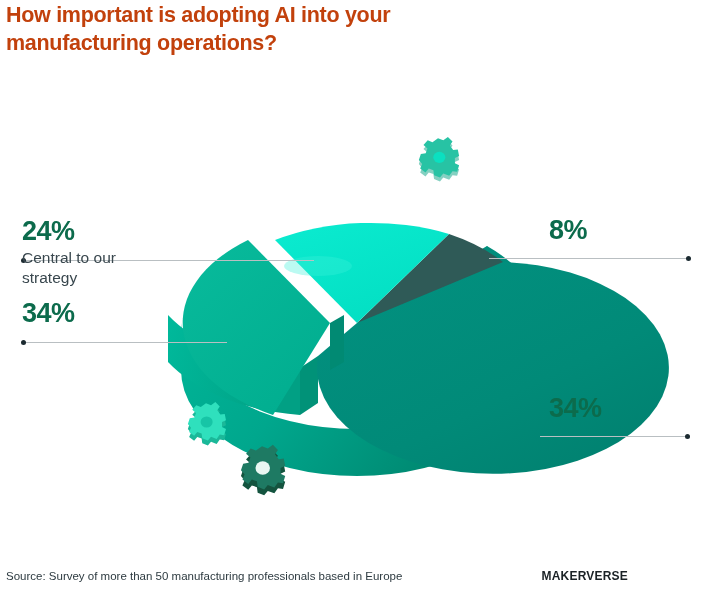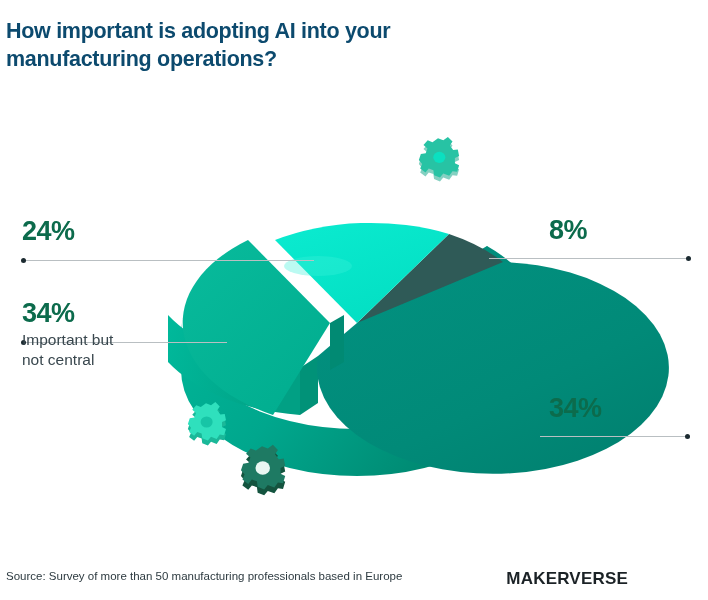--- a/index.html
+++ b/index.html
@@ -13,27 +13,27 @@
     position: relative;
     overflow: hidden;
     font-family: "Liberation Sans", sans-serif;
     -webkit-font-smoothing: antialiased;
   }
 
   
   #chart-title {
     position: absolute;
     left: 6px;
-    top: 18px;
+    top: 2px;
     width: 470px;
     font-size: 21.5px;
     font-weight: bold;
     line-height: 1.30;
     letter-spacing: -0.3px;
-    color: #0c4a6e;
+    color: #c2410c;
   }
 
   
   #chart-stage {
     position: absolute;
     left: 0;
     top: 70px;
     width: 708px;
     height: 470px;
   }
@@ -107,21 +107,21 @@
     left: 6px;
     top: 10px;
     font-size: 11.5px;
     color: #2d3a40;
     white-space: nowrap;
   }
   #brand-logo {
     position: absolute;
     right: 8px;
     top: 9px;
-    font-size: 17px;
+    font-size: 12px;
     font-weight: bold;
     letter-spacing: 0.2px;
     color: #1b2226;
     margin-left: 44px;
   }
 </style>
 </head>
 <body>
 
 <div id="chart-title">How important is adopting AI into your manufacturing operations?</div>
@@ -248,26 +248,26 @@
   <div class="leader-dot" id="dot-central"></div>
   <div class="leader" id="leader-important"></div>
   <div class="leader-dot" id="dot-important"></div>
   <div class="leader" id="leader-notconsider"></div>
   <div class="leader-dot" id="dot-notconsider"></div>
   <div class="leader" id="leader-considered"></div>
   <div class="leader-dot" id="dot-considered"></div>
 
   <div class="callout left" id="callout-central">
     <div class="pct">24%</div>
+    <div class="desc">Central to our
+strategy</div>
   </div>
 
   <div class="callout left" id="callout-important">
     <div class="pct">34%</div>
-    <div class="desc">Important but
-not central</div>
   </div>
 
   <div class="callout right" id="callout-notconsider">
     <div class="pct">8%</div>
   </div>
 
   <div class="callout right" id="callout-considered">
     <div class="pct">34%</div>
   </div>
 </div>

